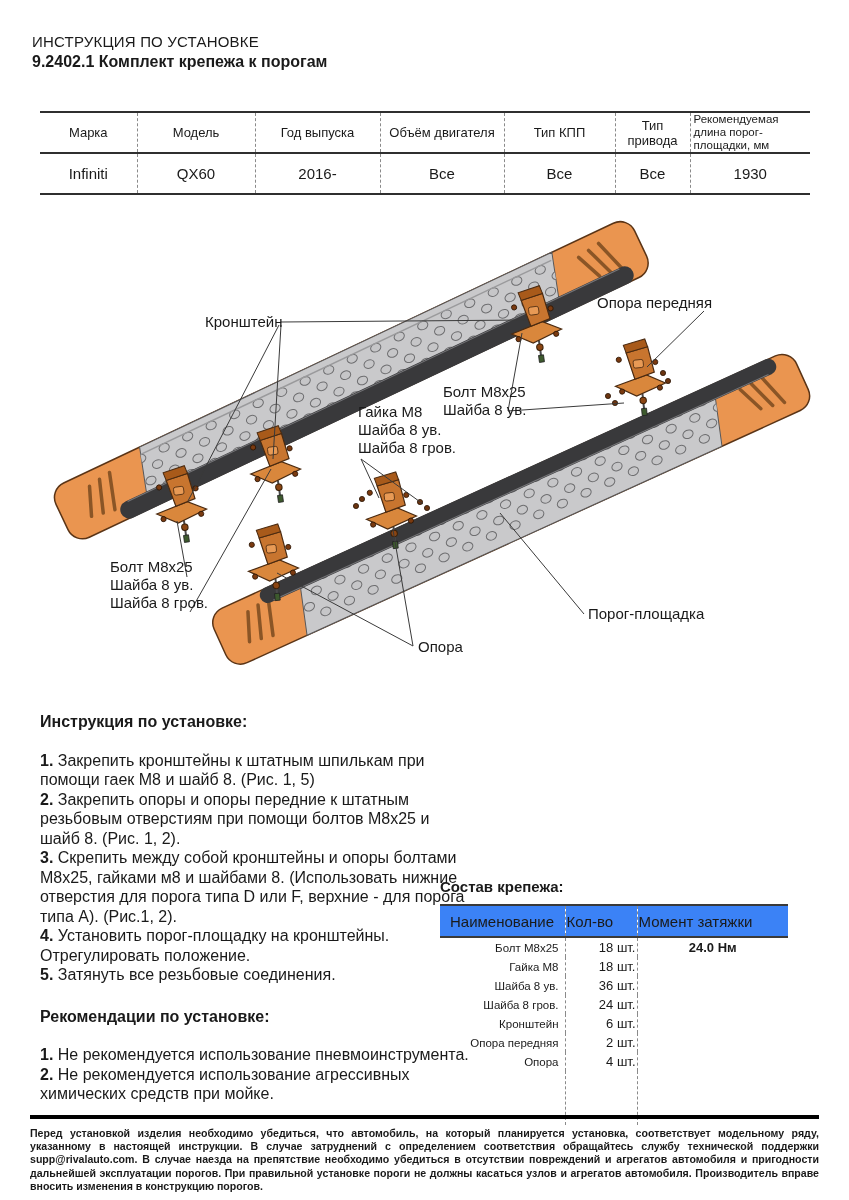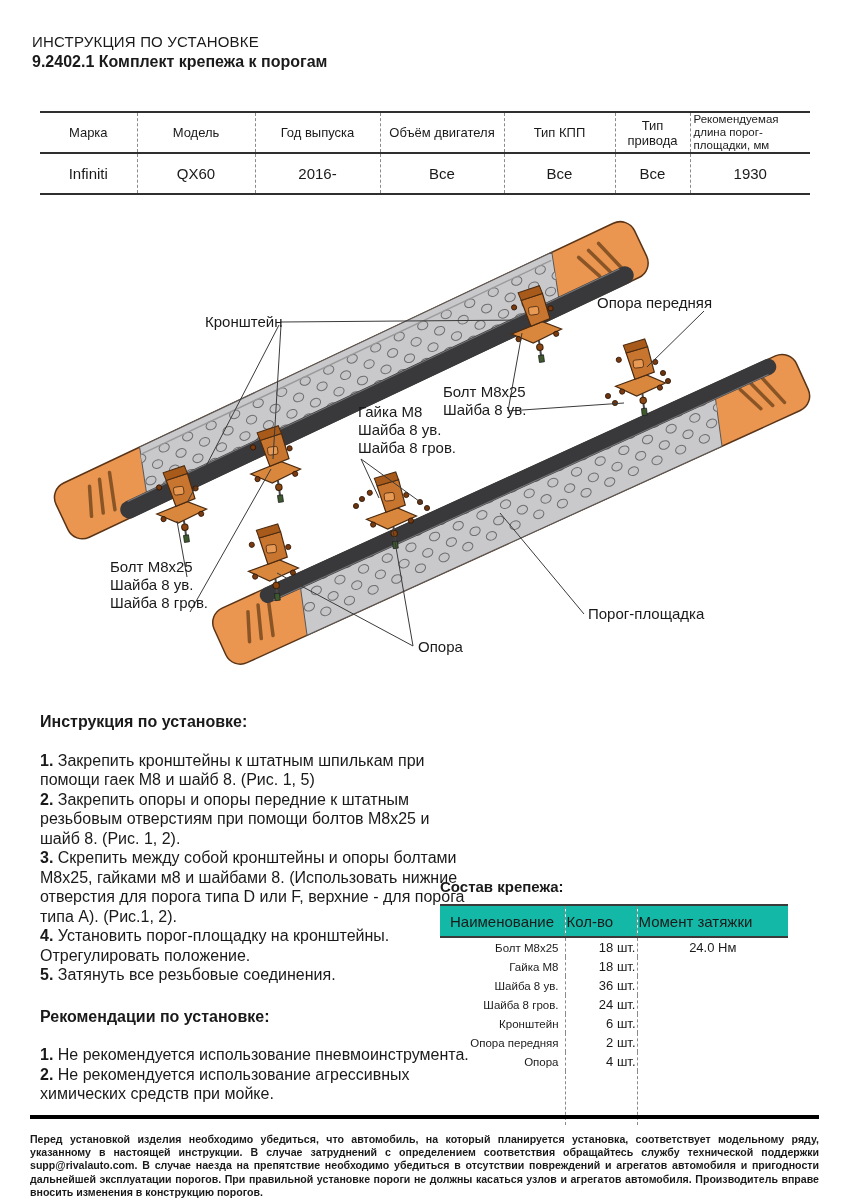--- a/index.html
+++ b/index.html
@@ -28,33 +28,33 @@
   .instructions h3{font-size:16px;margin:0 0 19px 0;}
   .instructions h3.rec{margin:22px 0 19px 0;}
   .instructions p{margin:0;}
 
   
   .parts{position:absolute;left:440px;top:878px;width:350px;}
   .parts h3{font-size:15px;margin:0 0 9px 0;}
   .ptable{width:348px;border-collapse:collapse;table-layout:fixed;}
   .ptable td{border-left:1px dashed #8a8a8a;vertical-align:middle;overflow:hidden;}
   .ptable tr td:first-child{border-left:none;}
-  .ptable .ph td{background:#14b8a6;height:28px;font-size:15px;
+  .ptable .ph td{background:#3b82f6;height:28px;font-size:15px;
                  border-top:2px solid #3a3a3a;border-bottom:2px solid #3a3a3a;}
   .ptable .ph td.c1{padding-left:10px;}
   .ptable .ph td.c2,.ptable .ph td.c3{text-align:left;}
   .ptable .pr td{height:17px;}
   .ptable .pr td.c1{text-align:right;font-size:11.5px;padding-right:6px;}
   .ptable .pr td.c2{text-align:right;font-size:13px;}
-  .ptable .pr td.c3{text-align:center;font-size:13px;}
+  .ptable .pr td.c3{text-align:center;font-size:13px;font-weight:bold;}
   .ptable .sp td{height:52px;}
 
   
   .footer{position:absolute;left:30px;top:1115px;width:789px;border-top:4px solid #000;
-          padding-top:14px;font-size:10.6px;line-height:13.2px;font-weight:bold;text-align:justify;}
+          padding-top:8px;font-size:10.6px;line-height:13.2px;font-weight:bold;text-align:justify;}
 </style>
 </head>
 <body>
 
 <div class="page">
 
   <div class="hdr">
     <div class="l1">ИНСТРУКЦИЯ ПО УСТАНОВКЕ</div>
     <div class="l2">9.2402.1 Комплект крепежа к порогам</div>
   </div>

